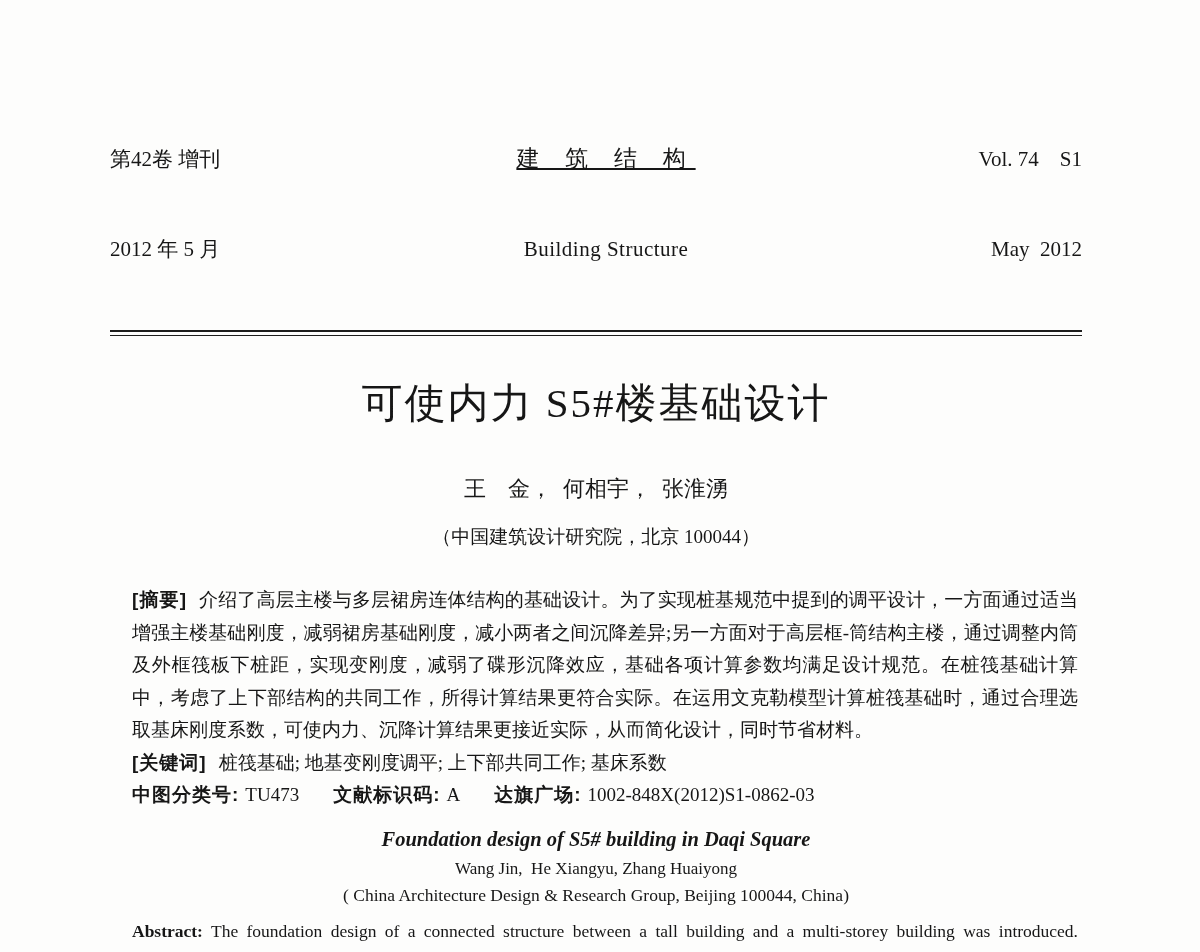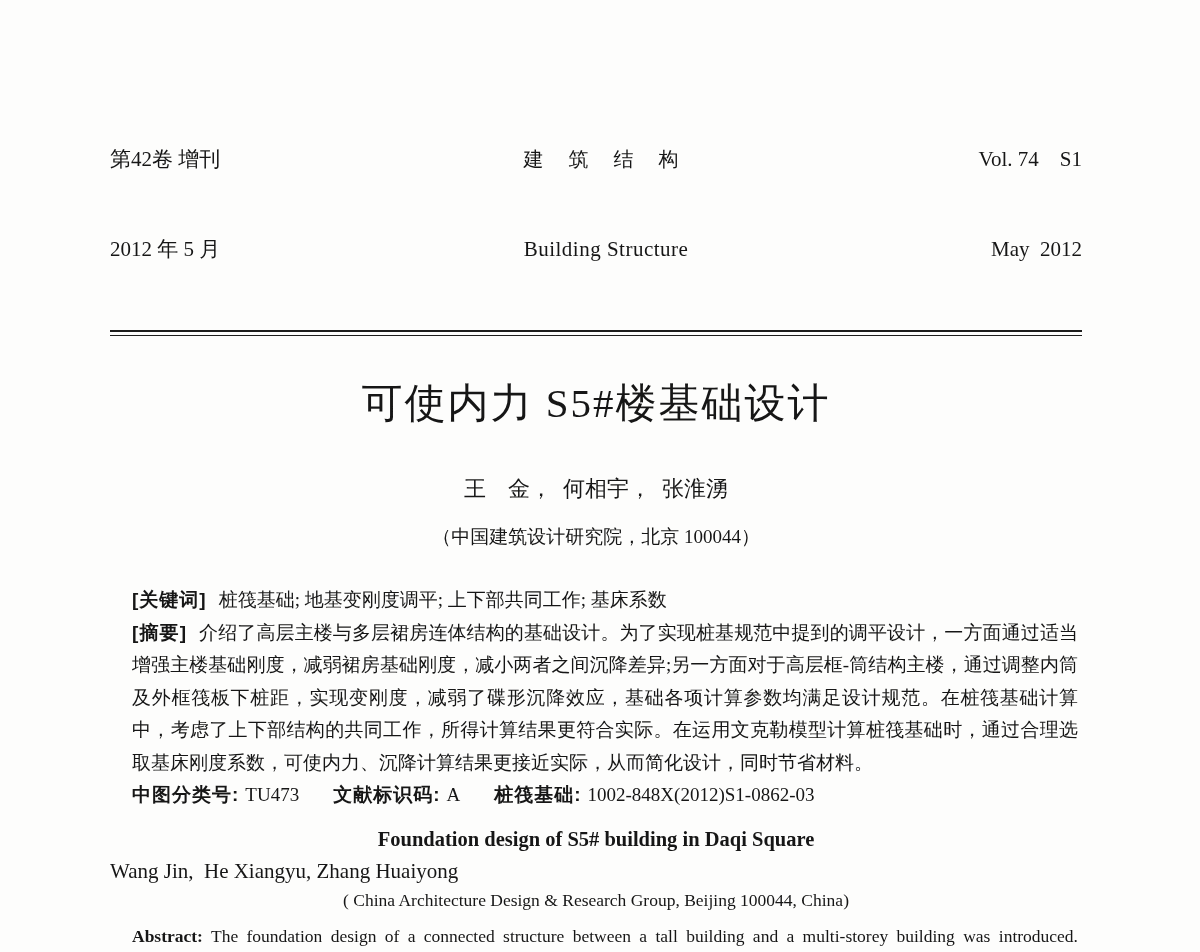--- a/index.html
+++ b/index.html
@@ -20,21 +20,21 @@
   
   .jheader {
     padding-top: 84px;
     display: flex;
     justify-content: space-between;
     align-items: flex-start;
   }
   .jheader .col { font-size: 21px; line-height: 30px; white-space: pre; }
   .jheader .left  { text-align: left;  min-width: 220px; }
   .jheader .center{ text-align: center; flex: 1; }
-  .jheader .center .cn { letter-spacing: 10px; font-size: 20px; }
+  .jheader .center .cn { letter-spacing: 10px; font-size: 23px; text-decoration: underline; }
   .jheader .center .en { letter-spacing: 0.5px; }
   .jheader .right { text-align: right; min-width: 200px; }
   .double-rule {
     margin-top: 6px;
     height: 3px;
     border-top: 2.5px solid #1d1d1d;
     border-bottom: 1.5px solid #1d1d1d;
   }
 
   
@@ -77,22 +77,23 @@
   .meta-line { white-space: nowrap; }
   .meta-line .cn-label { margin-right: 6px; }
   .meta-line .gap { display: inline-block; width: 34px; }
 
   
   .title-en {
     margin-top: 16px;
     text-align: center;
     font-weight: bold;
     font-size: 20.5px;
+    font-style: italic;
   }
-  .authors-en { margin-top: 8px; text-align: left; font-size: 21px; white-space: pre; }
+  .authors-en { margin-top: 8px; text-align: center; font-size: 17px; white-space: pre; }
   .affil-en   { margin-top: 6px; text-align: center; font-size: 17.5px; white-space: pre; }
 
   .en-block {
     margin-top: 10px;
     margin-left: 22px;
     width: 946px;
     font-size: 17.5px;
     line-height: 30px;
     text-align: justify;
     word-spacing: 2.5px;
@@ -120,23 +121,23 @@
         <div>May  2012</div>
       </div>
     </div>
     <div class="double-rule"></div>
 
     <div class="title-cn">可使内力 S5#楼基础设计</div>
     <div class="authors-cn">王    金，  何相宇，  张淮湧</div>
     <div class="affil-cn">（中国建筑设计研究院，北京 100044）</div>
 
     <div class="cn-block">
+      <p><span class="cn-label">[摘要]</span><span>介绍了高层主楼与多层裙房连体结构的基础设计。为了实现桩基规范中提到的调平设计，一方面通过适当增强主楼基础刚度，减弱裙房基础刚度，减小两者之间沉降差异;另一方面对于高层框-筒结构主楼，通过调整内筒及外框筏板下桩距，实现变刚度，减弱了碟形沉降效应，基础各项计算参数均满足设计规范。在桩筏基础计算中，考虑了上下部结构的共同工作，所得计算结果更符合实际。在运用文克勒模型计算桩筏基础时，通过合理选取基床刚度系数，可使内力、沉降计算结果更接近实际，从而简化设计，同时节省材料。</span></p>
       <p><span class="cn-label">[关键词]</span><span>桩筏基础; 地基变刚度调平; 上下部共同工作; 基床系数</span></p>
-      <p><span class="cn-label">[摘要]</span><span>介绍了高层主楼与多层裙房连体结构的基础设计。为了实现桩基规范中提到的调平设计，一方面通过适当增强主楼基础刚度，减弱裙房基础刚度，减小两者之间沉降差异;另一方面对于高层框-筒结构主楼，通过调整内筒及外框筏板下桩距，实现变刚度，减弱了碟形沉降效应，基础各项计算参数均满足设计规范。在桩筏基础计算中，考虑了上下部结构的共同工作，所得计算结果更符合实际。在运用文克勒模型计算桩筏基础时，通过合理选取基床刚度系数，可使内力、沉降计算结果更接近实际，从而简化设计，同时节省材料。</span></p>
-      <p class="meta-line"><span class="cn-label">中图分类号:</span><span>TU473</span><span class="gap"></span><span class="cn-label">文献标识码:</span><span>A</span><span class="gap"></span><span class="cn-label">桩筏基础:</span><span>1002-848X(2012)S1-0862-03</span></p>
+      <p class="meta-line"><span class="cn-label">中图分类号:</span><span>TU473</span><span class="gap"></span><span class="cn-label">文献标识码:</span><span>A</span><span class="gap"></span><span class="cn-label">达旗广场:</span><span>1002-848X(2012)S1-0862-03</span></p>
     </div>
 
     <div class="title-en">Foundation design of S5# building in Daqi Square</div>
     <div class="authors-en">Wang Jin,  He Xiangyu, Zhang Huaiyong</div>
     <div class="affil-en">( China Architecture Design &amp; Research Group, Beijing 100044, China)</div>
 
     <div class="en-block">
       <p><span class="en-label">Abstract:</span><span>The foundation design of a connected structure between a tall building and a multi-storey building was introduced. The settlement differences was reduced by increasing the foundation stiffness of the main building and wakening the foundation stiffness of the annex. In order to reduce the disk-shape settlement distribution, the pile spacing of core tube and external frame was adjusted. The optimization design was achieved and the calculation of the foundation can meet the design code. In the calculation of the foundation, the interaction of superstructure-foundation-pile-soil was analyzed, the results was more realistic. When using WENKLER model to calculate the foundation, the stiffness coefficient of subgrade should be logical selected, which can simplify the design and save the materials.</span></p>
 
     </div>

